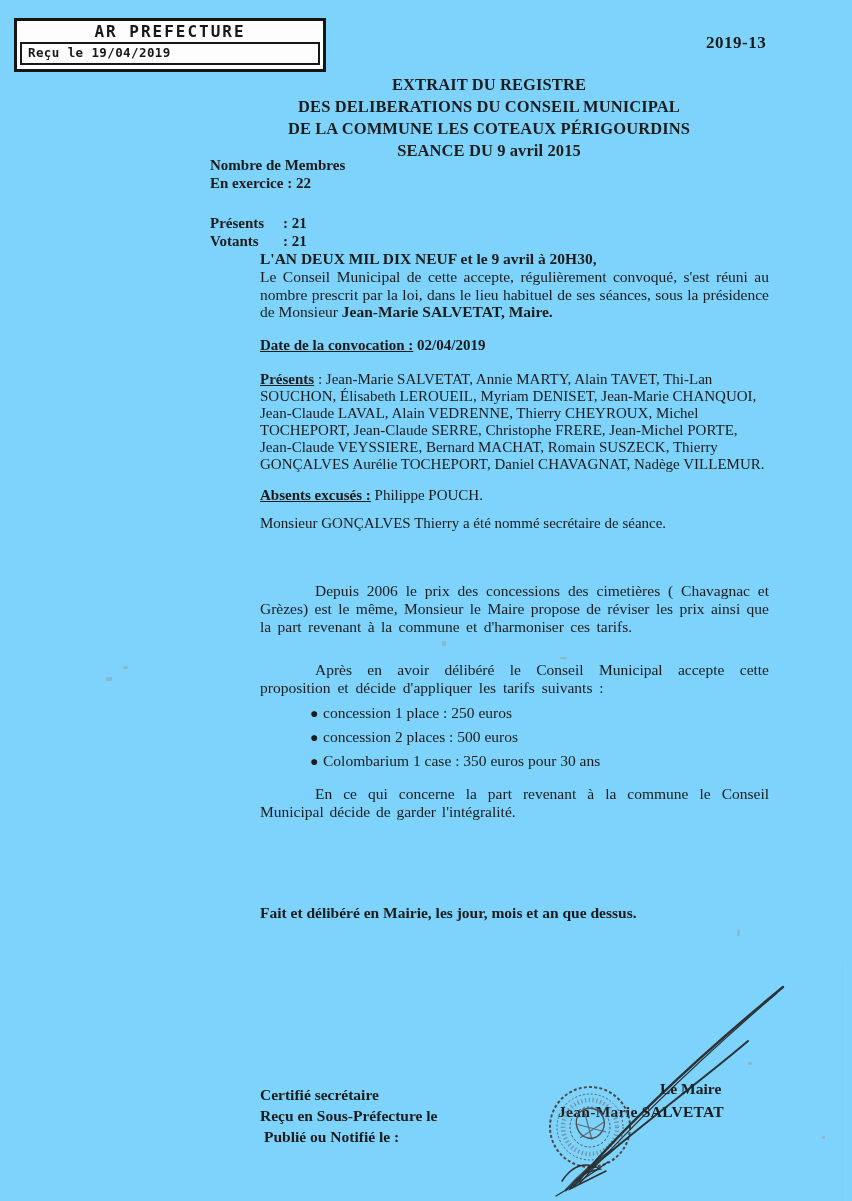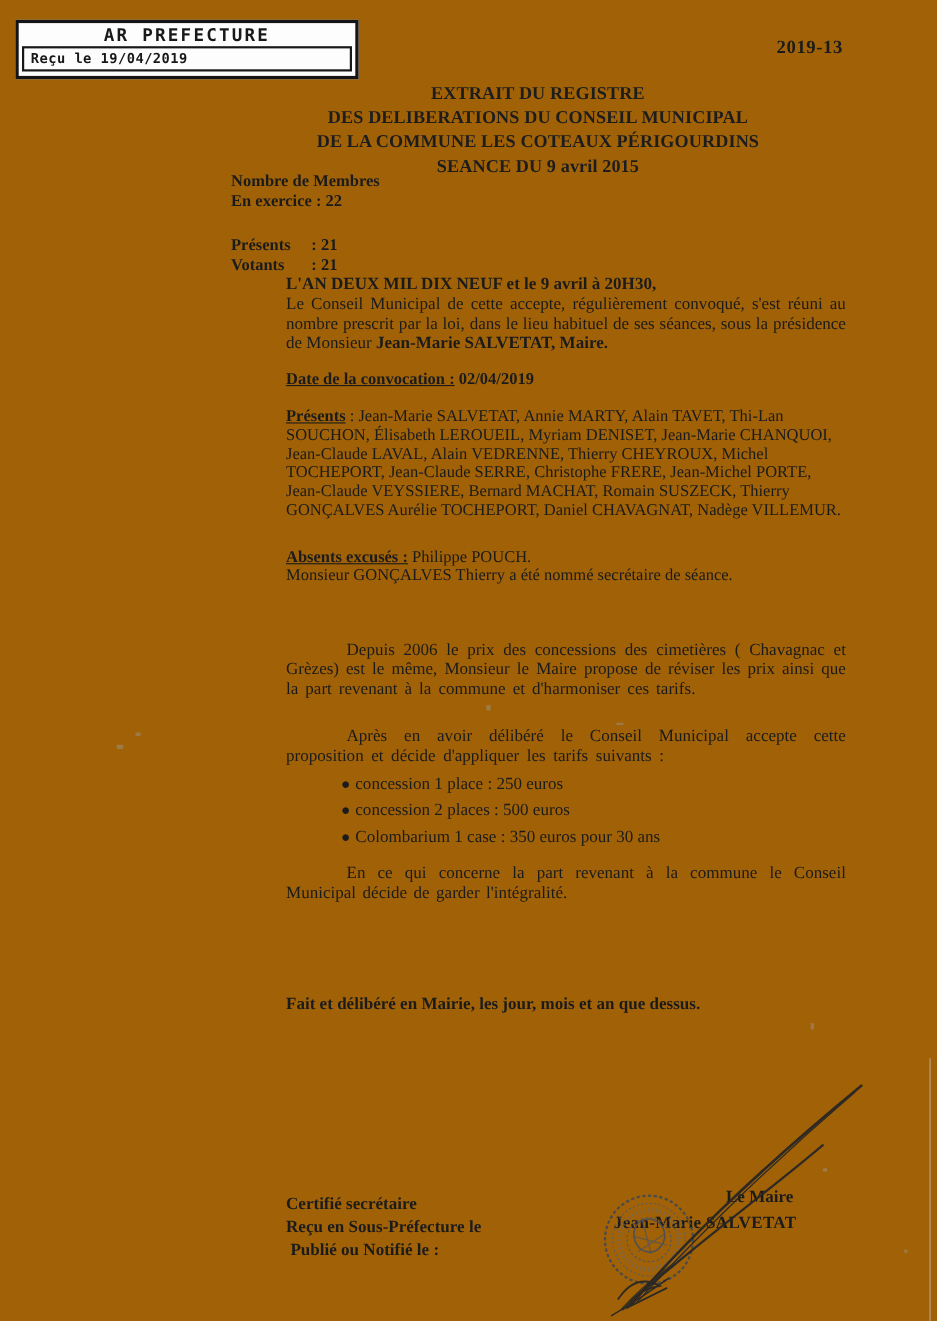--- a/index.html
+++ b/index.html
@@ -1,19 +1,19 @@
 <!DOCTYPE html>
 <html><head>
 <meta charset="utf-8">
 <style>
   * { margin:0; padding:0; box-sizing:border-box; }
   html,body { background:#e8e8e8; }
   .page {
     position:relative; width:852px; height:1201px; margin:0 auto;
-    background:#a16207; overflow:hidden;
+    background:#7dd3fc; overflow:hidden;
     font-family:"Liberation Serif", serif; color:#1b1b1b;
   }
   .abs { position:absolute; }
   .b { font-weight:bold; }
   .u { text-decoration:underline; }
 
   
   .ar-box {
     left:14px; top:18px; width:312px;
     border:3px solid #151515; background:#fdfdfd; padding:1px 3px 4px 3px;
@@ -40,21 +40,21 @@
   .members { left:210px; top:156px; font-size:15px; font-weight:bold; line-height:18px; }
   .members .row { display:flex; }
   .members .lbl { width:73px; }
   .members .gap { height:22px; }
 
   .col { left:260px; width:509px; font-size:15.5px; line-height:17.8px; text-align:justify; }
   .opening { top:250px; }
   .opening .first { display:block; text-align:left; }
   .convocation { top:337px; font-size:15px; text-align:left; }
   .presents-para { top:371px; text-align:left; line-height:17px; font-size:15px; }
-  .absents { top:487px; font-size:15px; text-align:left;margin-top:12px; }
+  .absents { top:487px; font-size:15px; text-align:left; }
   .secretary { top:515px; font-size:15px; text-align:left; }
   .objet { top:548px; font-size:15.5px; text-align:left; }
   .para1 { top:582px; text-indent:55px; word-spacing:2.5px; }
   .para2 { top:661px; text-indent:55px; word-spacing:3px; }
   .para3 { top:785px; text-indent:55px; word-spacing:2px; }
   .closing { top:904px; text-align:left; }
 
   .bullets { left:310px; top:701px; font-size:15.5px; line-height:23px; }
   .bullet-row { display:flex; align-items:baseline; }
   .bullet-glyph { width:13px; font-size:14px; }

